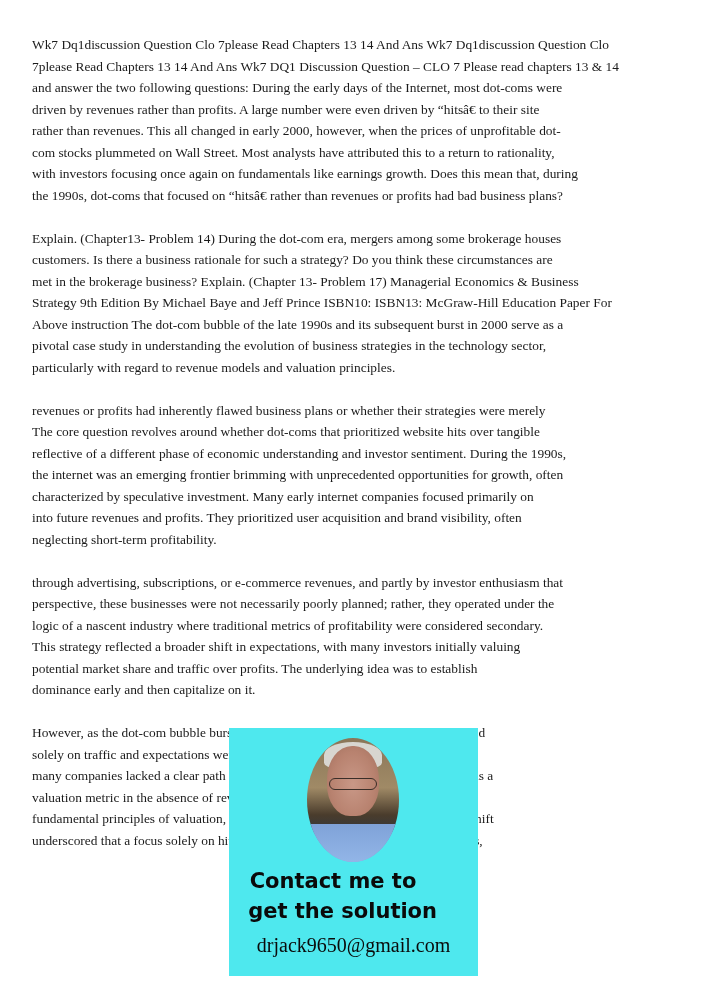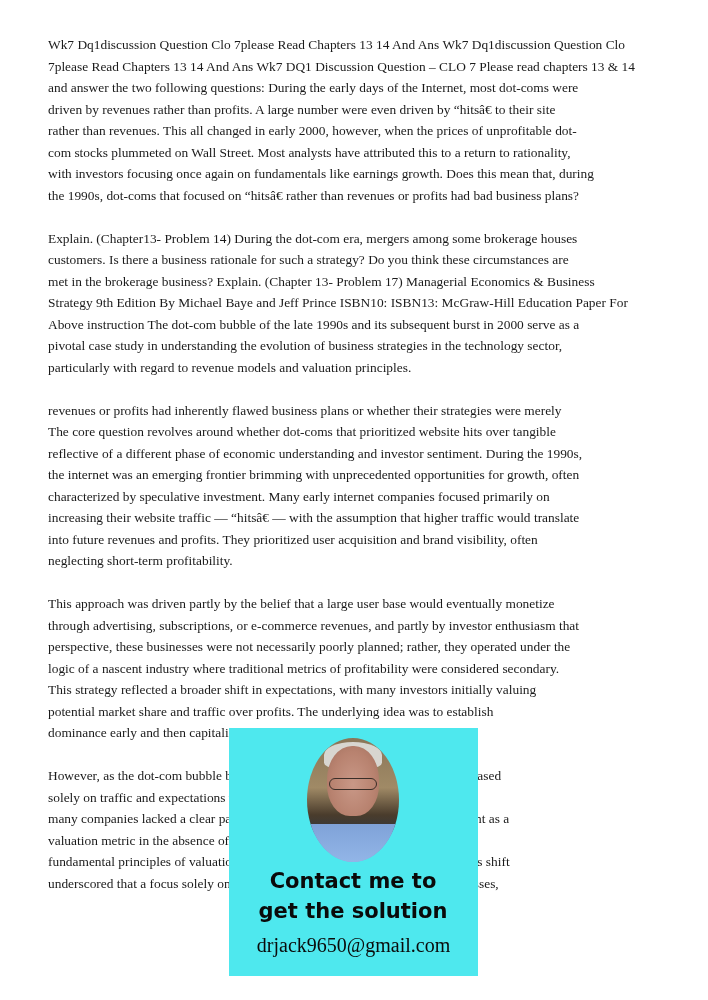--- a/index.html
+++ b/index.html
@@ -1,21 +1,21 @@
 <!DOCTYPE html>
 <html><head>
   <meta charset="utf-8">
   <style>
     html, body { margin: 0; padding: 0; background: #ffffff; }
     body {
       width: 708px; height: 1000px; position: relative; overflow: hidden;
       font-family: "Liberation Serif", "DejaVu Serif", serif;
       color: #1a1a1a;
     }
-    .page { position: absolute; left: 48px; top: 34px; width: 640px; }
+    .page { position: absolute; left: 32px; top: 34px; width: 640px; }
     .para { margin: 0 0 21.5px 0; }
     .line {
       display: block; white-space: nowrap;
       font-size: 13.4px; line-height: 21.5px; height: 21.5px;
     }
     .overlay {
       position: absolute; left: 229px; top: 728px; width: 249px; height: 248px;
       background: #4ee8ee;
     }
     .portrait {
@@ -37,24 +37,24 @@
       position: absolute; left: 22px; top: 40px; width: 48px; height: 12px;
       border: 1.5px solid #3a2e28; border-radius: 6px; box-sizing: border-box;
     }
     .portrait .shirt {
       position: absolute; left: 0; top: 86px; width: 92px; height: 40px;
       background: linear-gradient(180deg, #7fa2d8 0%, #93b6e8 100%);
     }
     .cta {
       position: absolute; left: 0; width: 208px; text-align: center;
       font-family: "DejaVu Sans", "Liberation Sans", sans-serif;
-      font-weight: bold; color: #0a0a0a; font-size: 21px; line-height: 30px; padding-left: 20px;
+      font-weight: bold; color: #0a0a0a; font-size: 21px; line-height: 30px;
     }
     .cta.l1 { top: 138px; }
-    .cta.l2 { top: 168px; }
+    .cta.l2 { top: 168px; text-align: right; }
     .email {
       position: absolute; left: 0; top: 204px; width: 249px; text-align: center;
       font-family: "Liberation Serif", "DejaVu Serif", serif;
       font-weight: normal; color: #0a0a0a; font-size: 20px; line-height: 26px;
     }
   </style>
 </head>
 <body>
 
 <div class="page">
@@ -76,26 +76,24 @@
     <span class="line">Above instruction The dot-com bubble of the late 1990s and its subsequent burst in 2000 serve as a</span>
     <span class="line">pivotal case study in understanding the evolution of business strategies in the technology sector,</span>
     <span class="line">particularly with regard to revenue models and valuation principles.</span>
   </div>
   <div class="para">
     <span class="line">revenues or profits had inherently flawed business plans or whether their strategies were merely</span>
     <span class="line">The core question revolves around whether dot-coms that prioritized website hits over tangible</span>
     <span class="line">reflective of a different phase of economic understanding and investor sentiment. During the 1990s,</span>
     <span class="line">the internet was an emerging frontier brimming with unprecedented opportunities for growth, often</span>
     <span class="line">characterized by speculative investment. Many early internet companies focused primarily on</span>
-    <span class="line">increasing their website traffic — “hitsâ€ — with the assumption that higher traffic would translate</span>
     <span class="line">into future revenues and profits. They prioritized user acquisition and brand visibility, often</span>
     <span class="line">neglecting short-term profitability.</span>
   </div>
   <div class="para">
-    <span class="line">This approach was driven partly by the belief that a large user base would eventually monetize</span>
     <span class="line">through advertising, subscriptions, or e-commerce revenues, and partly by investor enthusiasm that</span>
     <span class="line">perspective, these businesses were not necessarily poorly planned; rather, they operated under the</span>
     <span class="line">logic of a nascent industry where traditional metrics of profitability were considered secondary.</span>
     <span class="line">This strategy reflected a broader shift in expectations, with many investors initially valuing</span>
     <span class="line">potential market share and traffic over profits. The underlying idea was to establish</span>
     <span class="line">dominance early and then capitalize on it.</span>
   </div>
   <div class="para">
     <span class="line">However, as the dot-com bubble burst, it became evident that business models based</span>
     <span class="line">solely on traffic and expectations were unsustainable. The collapse revealed that</span>

